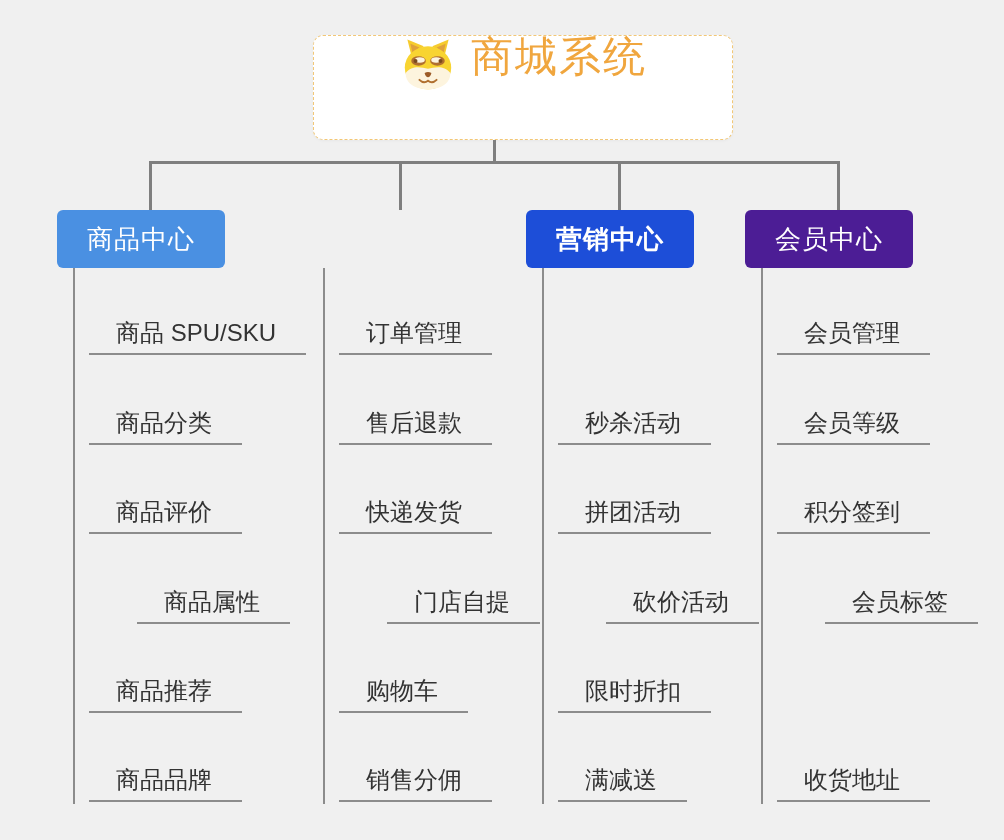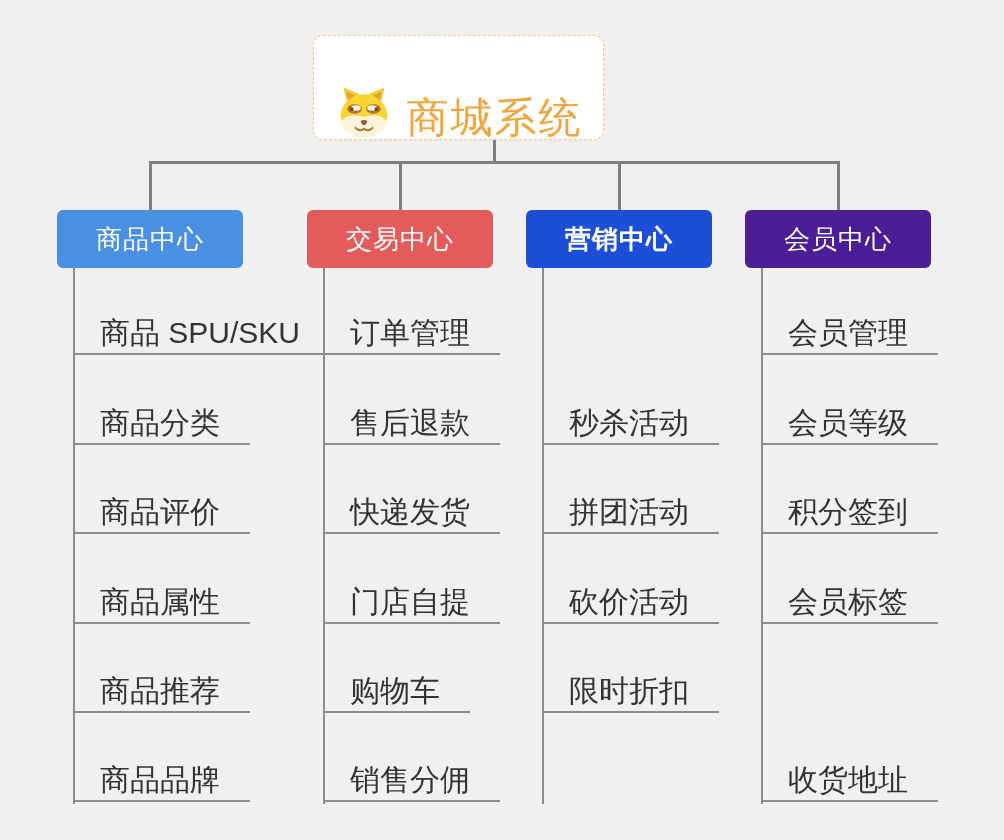--- a/index.html
+++ b/index.html
@@ -3,56 +3,56 @@
 <meta charset="utf-8">
 <style>
   html,body{margin:0;padding:0;}
   body{
     width:1004px;height:840px;position:relative;overflow:hidden;
     background:#f0f0f0;
     font-family:"Liberation Sans","DejaVu Sans",sans-serif;
   }
   
   .root-node{
-    position:absolute;left:313px;top:35px;width:291px;height:105px;
+    position:absolute;left:313px;top:35px;width:420px;height:105px;
     background:#ffffff;border:1px dashed #f2c776;border-radius:10px;
-    display:flex;align-items:flex-end;justify-content:center;gap:14px;
+    display:flex;align-items:flex-start;justify-content:center;gap:14px;
     box-sizing:border-box;box-shadow:0 1px 3px rgba(0,0,0,0.04);
   }
   .root-title{
     font-size:42px;font-weight:500;letter-spacing:2px;color:#f0a63e;
     line-height:1;white-space:nowrap;
   }
   .root-logo{width:58px;height:55px;flex:0 0 auto;}
   
   .line{position:absolute;background:#7f7f7f;}
   .stub {left:493px;top:140px;width:3px;height:24px;}
   .rail {left:149px;top:161px;width:691px;height:3px;}
   .drop {top:161px;width:3px;height:49px;}
   .drop-0{left:149px;} .drop-1{left:399px;} .drop-2{left:618px;} .drop-3{left:837px;}
   
   .branch{position:absolute;top:210px;width:186px;height:594px;}
   .branch-0{left:57px;} .branch-1{left:307px;} .branch-2{left:526px;} .branch-3{left:745px;}
   .branch-header{
-    position:absolute;left:0;top:0;width:186px;height:58px;
+    position:absolute;left:0;top:0;width:168px;height:58px;
     border-radius:6px;color:#ffffff;font-size:26px;letter-spacing:1px;
     display:flex;align-items:center;justify-content:center;
     box-sizing:border-box;white-space:nowrap;cursor:default;
   }
   .branch-line{
     position:absolute;left:16px;top:58px;width:2px;height:536px;
     background:#8c8c8c;
   }
   .leaf{
-    position:absolute;left:16px;
+    position:absolute;left:32px;
     padding:0 30px 6px 27px;border-bottom:2px solid #8c8c8c;
-    font-size:30px;line-height:28px;color:#333333;white-space:nowrap;
+    font-size:24px;line-height:28px;color:#333333;white-space:nowrap;
   }
   .leaf-0{top:109px;} .leaf-1{top:199px;} .leaf-2{top:288px;}
-  .leaf-3{top:378px;} .leaf-4{top:467px;} .leaf-5{top:556px;}
+  .leaf-3{top:378px;margin-left:48px;} .leaf-4{top:467px;} .leaf-5{top:556px;}
 </style>
 </head>
 <body>
 
 <div class="root-node">
   <svg class="root-logo" viewBox="0 0 64 64" aria-hidden="true">
     <path d="M13 24 L8 4 L27 12 Z" fill="#f6cb2e"></path>
     <path d="M14 20 L11.5 9 L22 13.5 Z" fill="#dfa13c"></path>
     <path d="M51 24 L56 4 L37 12 Z" fill="#f6cb2e"></path>
     <path d="M50 20 L52.5 9 L42 13.5 Z" fill="#dfa13c"></path>
@@ -82,37 +82,37 @@
   <div class="branch-line"></div>
   <div class="leaf leaf-0">商品 SPU/SKU</div>
   <div class="leaf leaf-1">商品分类</div>
   <div class="leaf leaf-2">商品评价</div>
   <div class="leaf leaf-3">商品属性</div>
   <div class="leaf leaf-4">商品推荐</div>
   <div class="leaf leaf-5">商品品牌</div>
 </div>
 
 <div class="branch branch-1">
-  <div class="branch-header" style="background-color: rgb(228, 91, 91);">交易中心</div>
   <div class="branch-line"></div>
   <div class="leaf leaf-0">订单管理</div>
   <div class="leaf leaf-2">快递发货</div>
   <div class="leaf leaf-1">售后退款</div>
   <div class="leaf leaf-3">门店自提</div>
   <div class="leaf leaf-4">购物车</div>
   <div class="leaf leaf-5">销售分佣</div>
 </div>
 
 <div class="branch branch-2">
   <div class="branch-header" style="background-color: #1d4ed8; font-weight: bold;">营销中心</div>
   <div class="branch-line"></div>
   <div class="leaf leaf-1">秒杀活动</div>
   <div class="leaf leaf-2">拼团活动</div>
   <div class="leaf leaf-3">砍价活动</div>
   <div class="leaf leaf-4">限时折扣</div>
+  <div class="leaf leaf-5">满减送</div>
 </div>
 
 <div class="branch branch-3">
   <div class="branch-header" style="background-color: #4c1d95;">会员中心</div>
   <div class="branch-line"></div>
   <div class="leaf leaf-0">会员管理</div>
   <div class="leaf leaf-1">会员等级</div>
   <div class="leaf leaf-2">积分签到</div>
   <div class="leaf leaf-3">会员标签</div>
   <div class="leaf leaf-5">收货地址</div>

